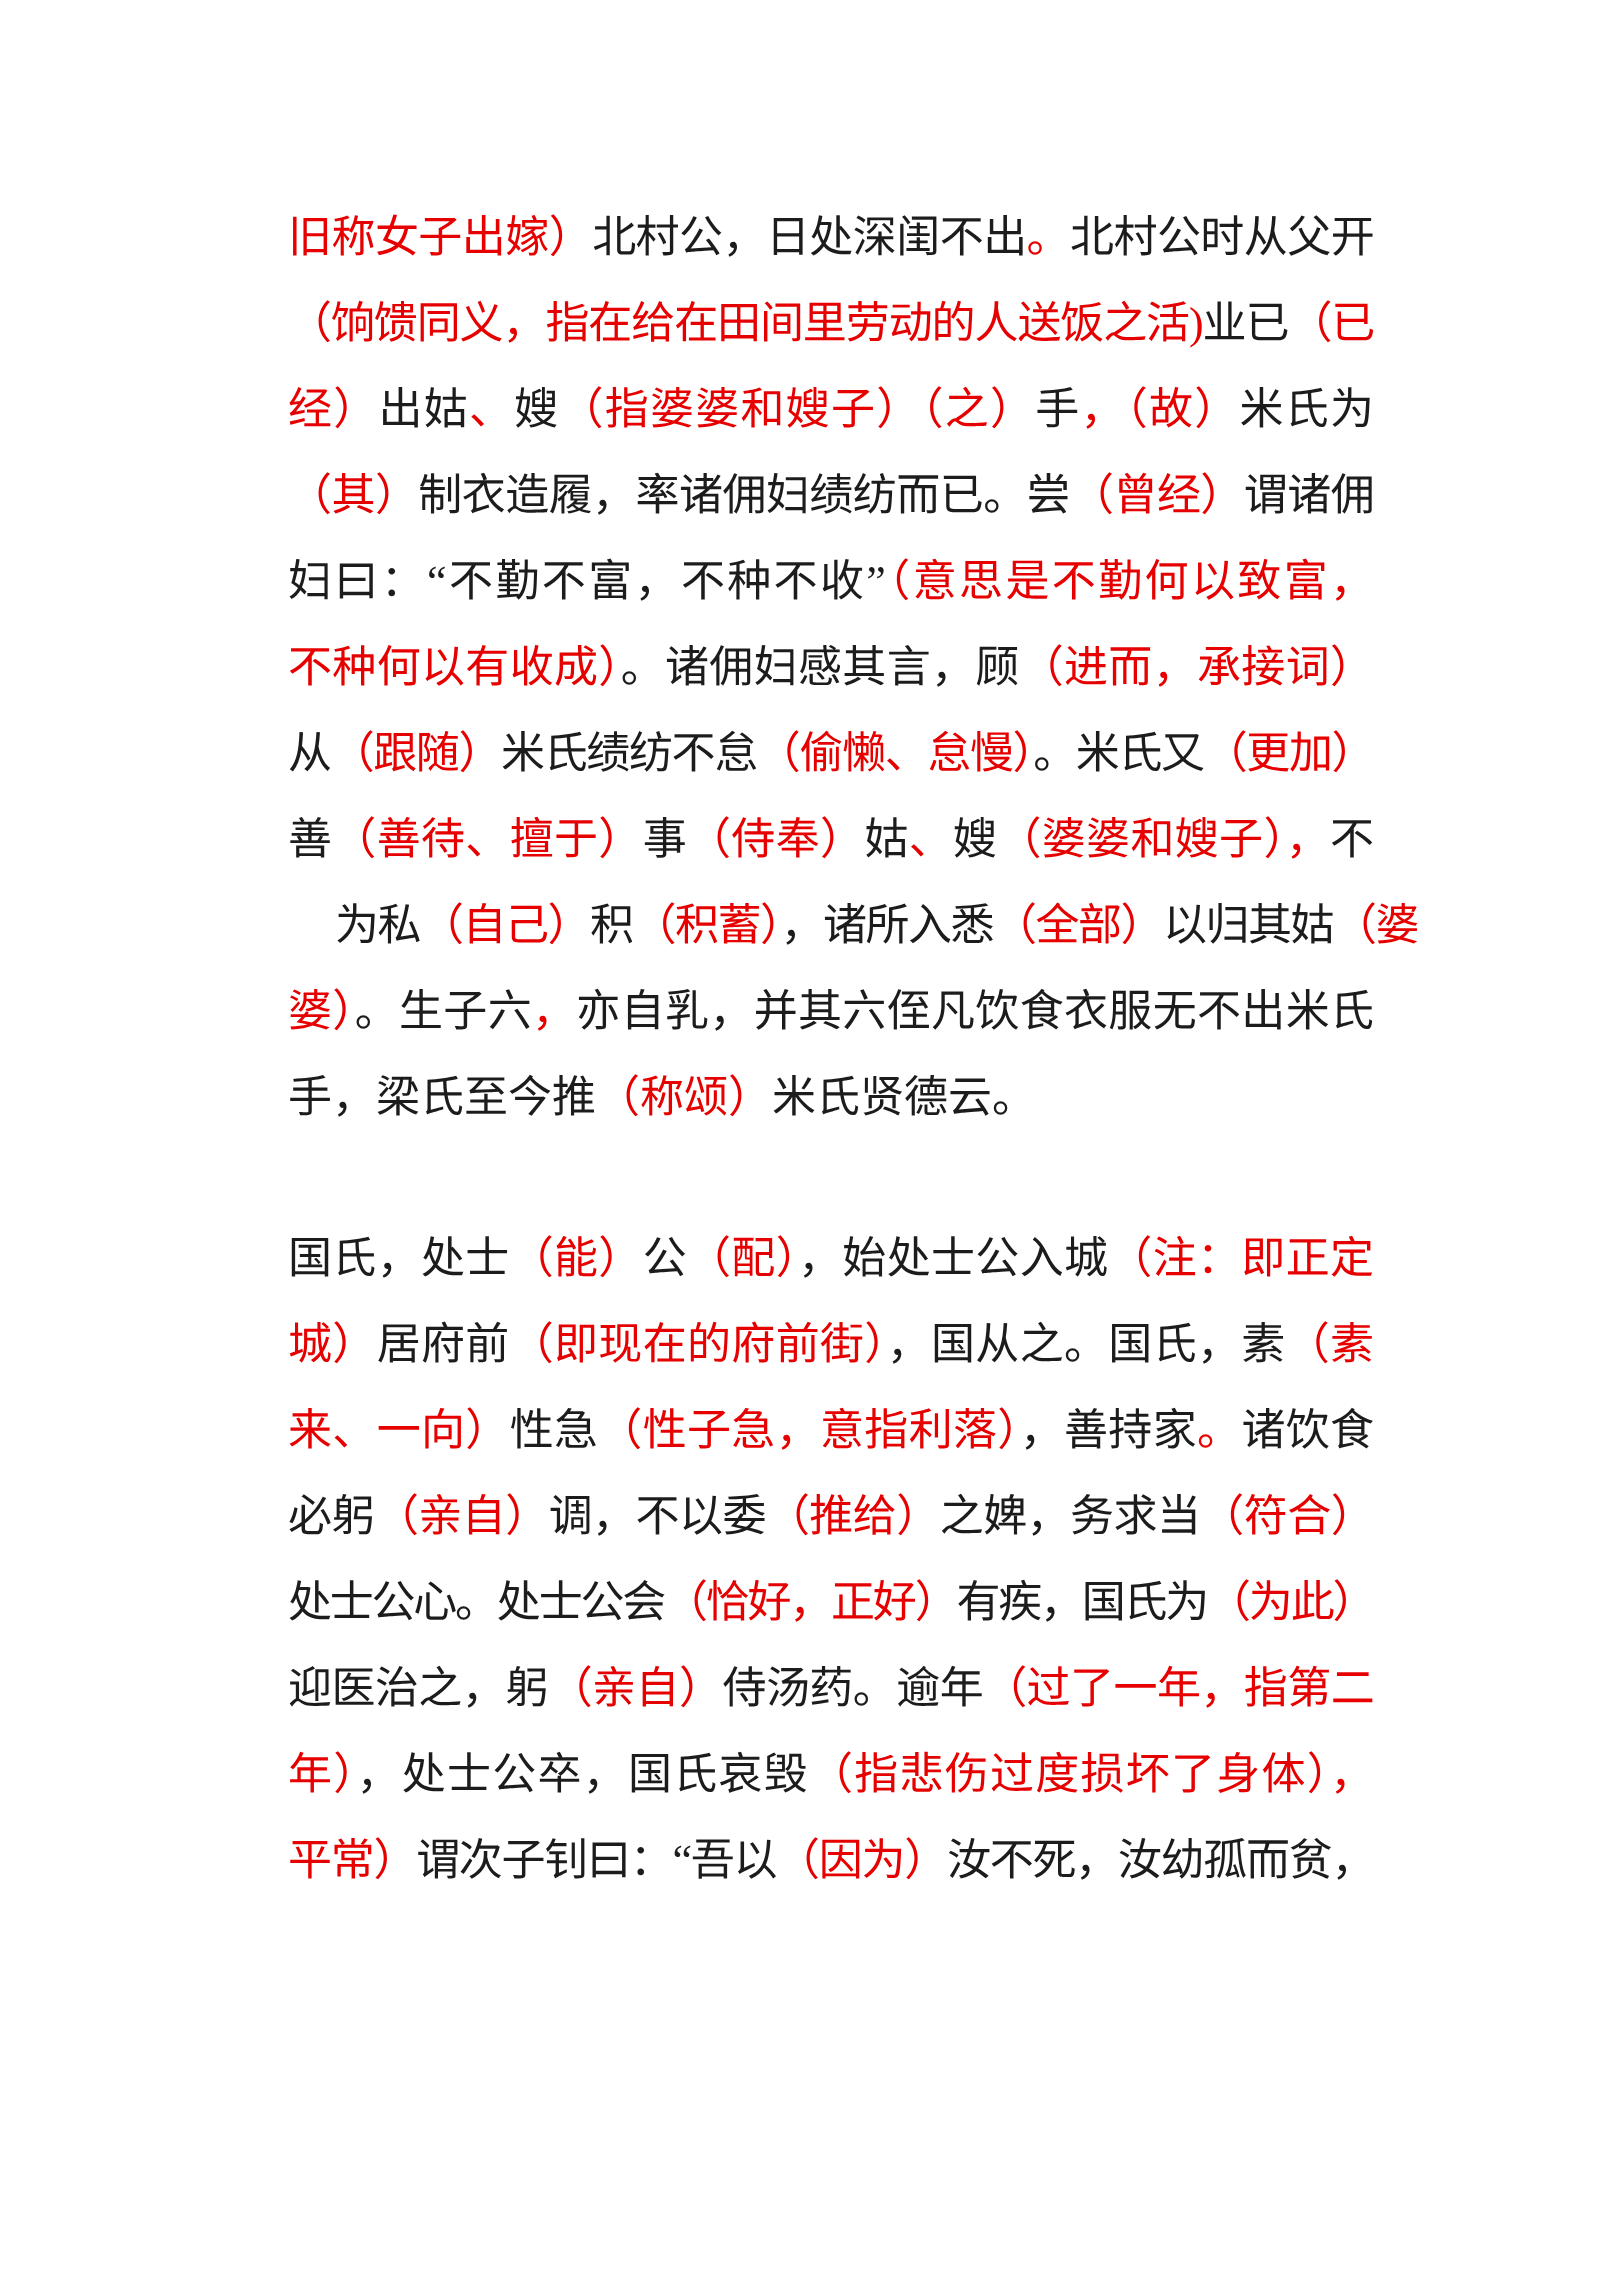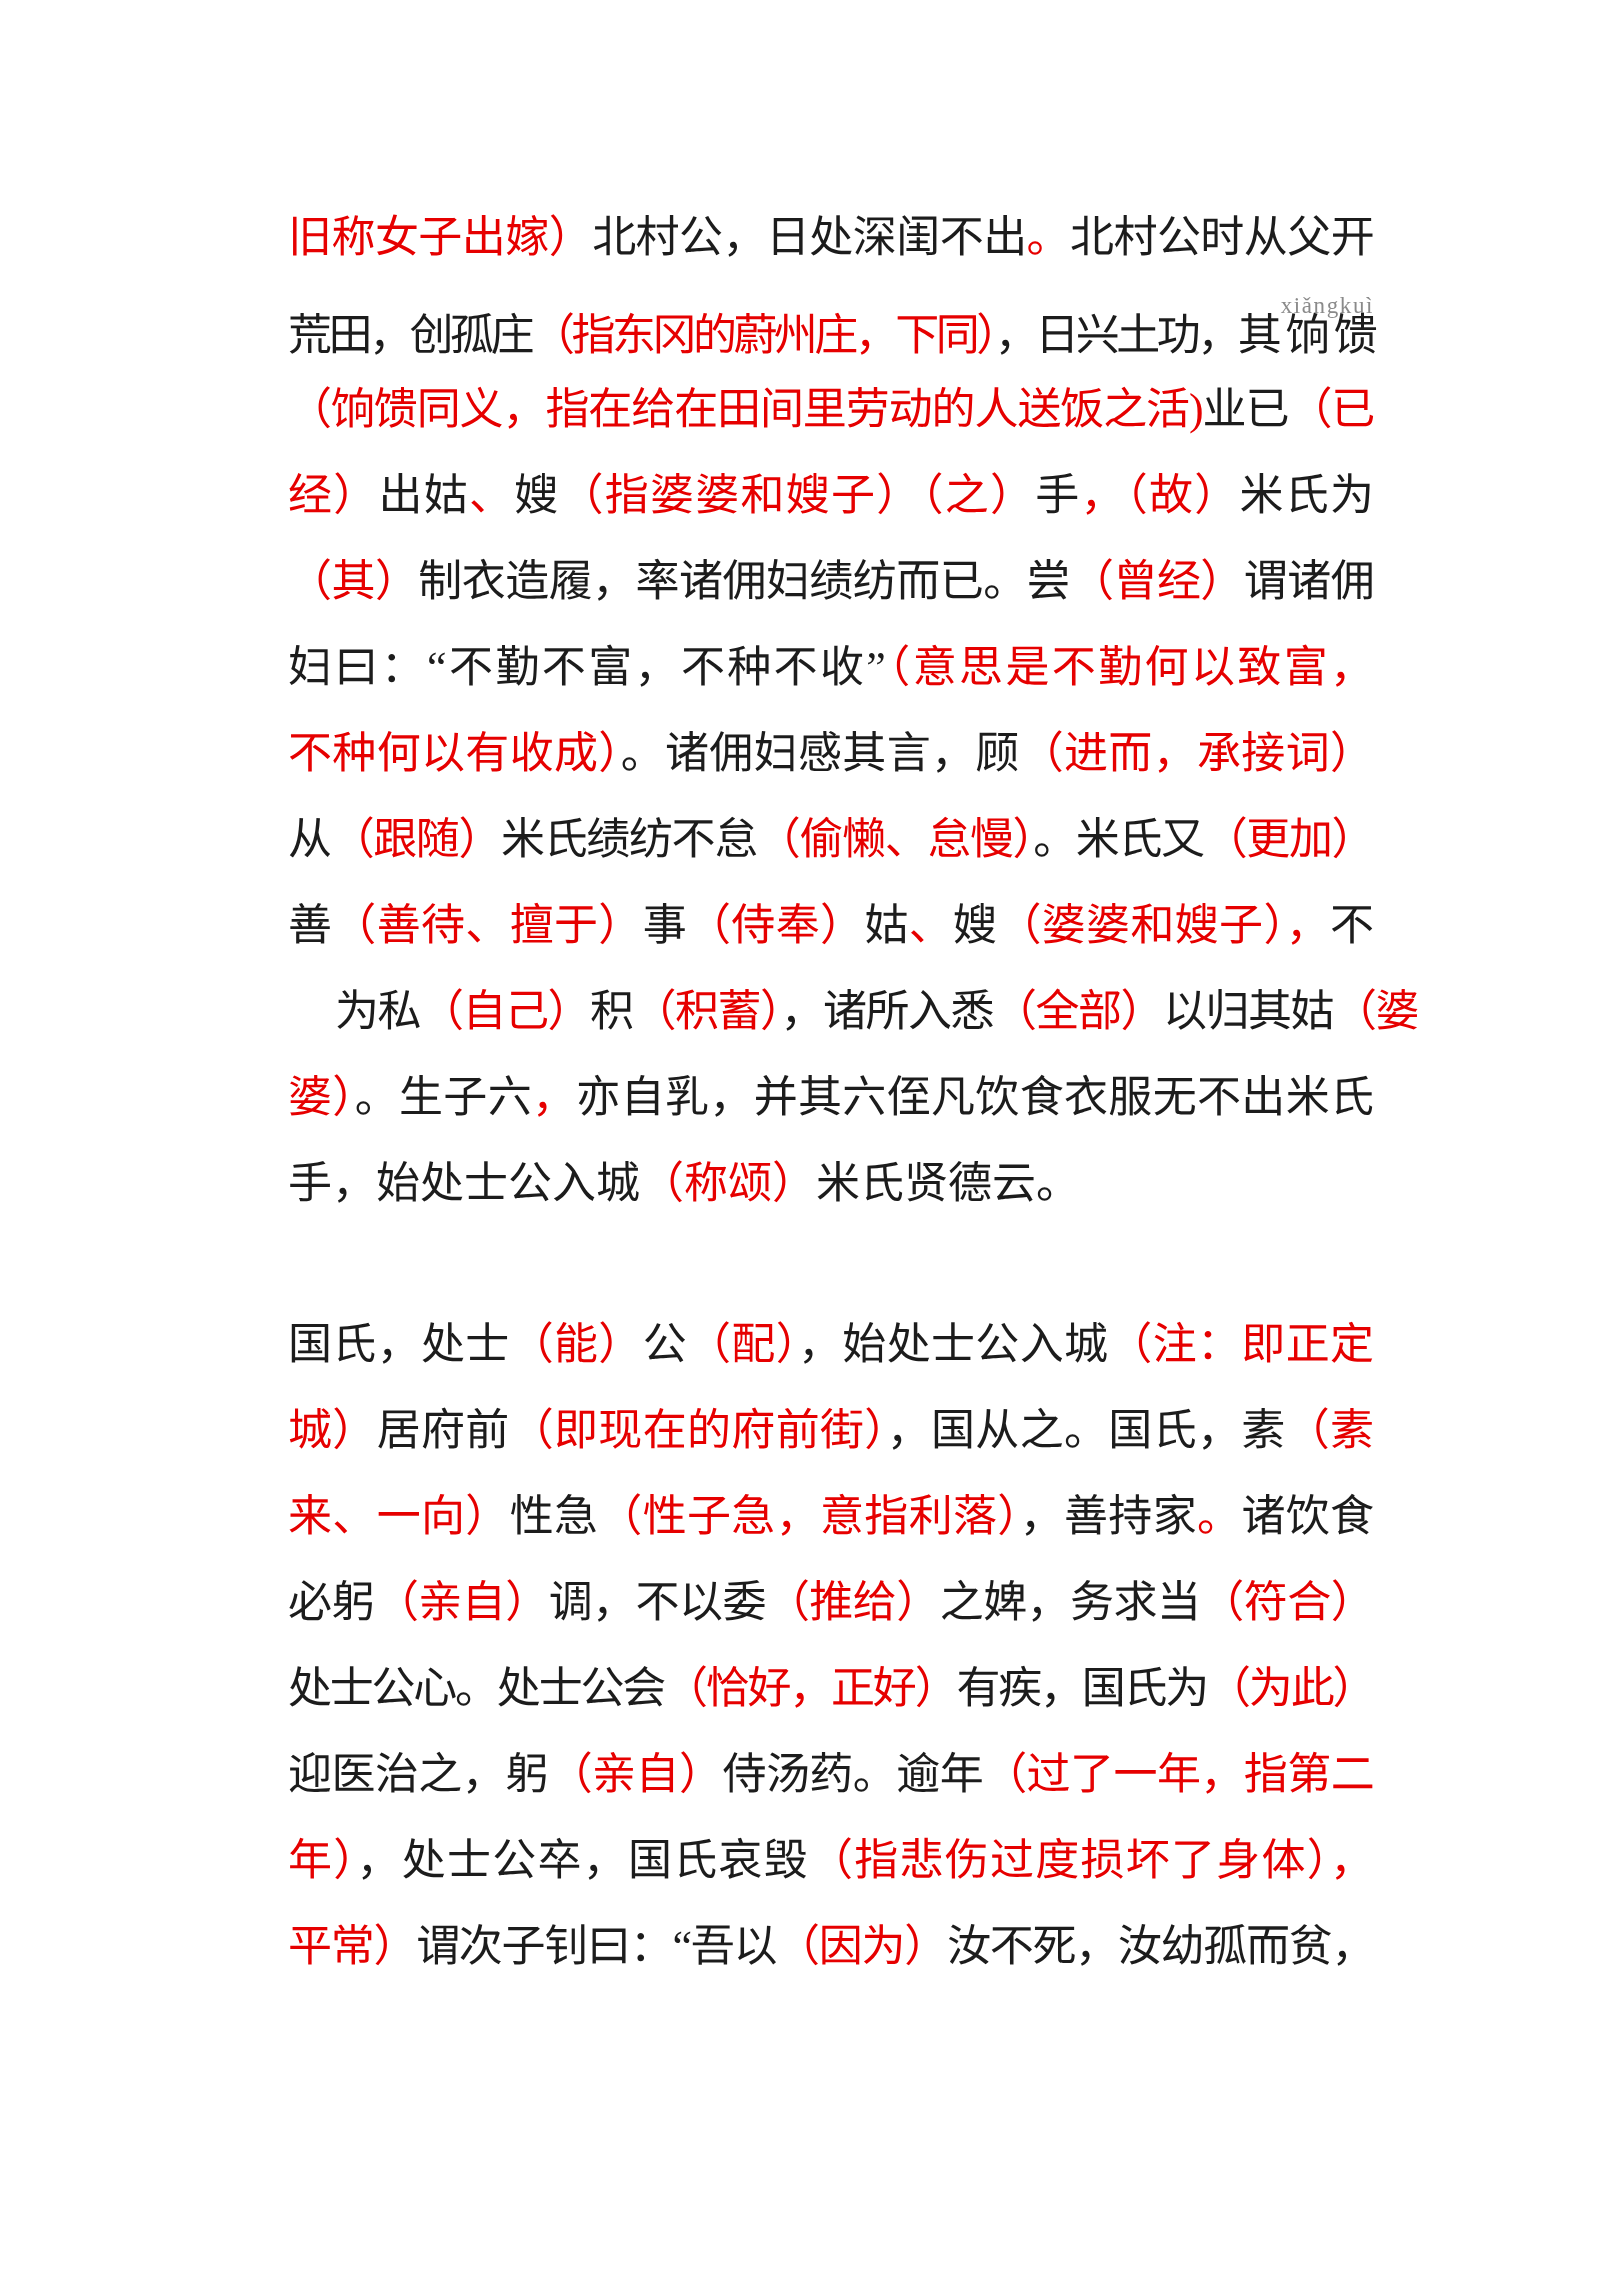--- a/index.html
+++ b/index.html
@@ -64,31 +64,30 @@
     text-align: right;
   }
 </style>
 </head>
 <body>
 
 <div class="page">
   <div class="text-block">
       <div class="para">
         <div class="line" style="letter-spacing: -0.7px;"><span class="seg seg-note">旧称女子出嫁）</span><span class="seg seg-ink">北村公，日处深闺不出</span><span class="seg seg-note">。</span><span class="seg seg-ink">北村公时从父开</span></div>
-        <div class="line ruby-line" style="letter-spacing: -3.7px;"><span class="seg seg-ink">荒田，创孤庄</span><span class="seg seg-note">（指东冈的蔚州庄，下同）</span><span class="seg seg-ink">，日兴土功，其 饷 馈</span><span class="pinyin">xiǎngkuì</span></div>
         <div class="line" style="letter-spacing: -1.3px;"><span class="seg seg-note">（饷馈同义，指在给在田间里劳动的人送饭之活)</span><span class="seg seg-ink">业已</span><span class="seg seg-note">（已</span></div>
         <div class="line"><span class="seg seg-note">经）</span><span class="seg seg-ink">出姑</span><span class="seg seg-note">、</span><span class="seg seg-ink">嫂</span><span class="seg seg-note">（指婆婆和嫂子）（之）</span><span class="seg seg-ink">手</span><span class="seg seg-note">，（故）</span><span class="seg seg-ink">米氏为</span></div>
         <div class="line" style="letter-spacing: -0.7px;"><span class="seg seg-note">（其）</span><span class="seg seg-ink">制衣造履，率诸佣妇绩纺而已。尝</span><span class="seg seg-note">（曾经）</span><span class="seg seg-ink">谓诸佣</span></div>
         <div class="line"><span class="seg seg-ink">妇曰：“不勤不富，不种不收”</span><span class="seg seg-note">（意思是不勤何以致富，</span></div>
         <div class="line"><span class="seg seg-note">不种何以有收成）</span><span class="seg seg-ink">。诸佣妇感其言，顾</span><span class="seg seg-note">（进而，承接词）</span></div>
         <div class="line" style="letter-spacing: -1.5px;"><span class="seg seg-ink">从</span><span class="seg seg-note">（跟随）</span><span class="seg seg-ink">米氏绩纺不怠</span><span class="seg seg-note">（偷懒、怠慢）</span><span class="seg seg-ink">。米氏又</span><span class="seg seg-note">（更加）</span></div>
         <div class="line"><span class="seg seg-ink">善</span><span class="seg seg-note">（善待、擅于）</span><span class="seg seg-ink">事</span><span class="seg seg-note">（侍奉）</span><span class="seg seg-ink">姑</span><span class="seg seg-note">、</span><span class="seg seg-ink">嫂</span><span class="seg seg-note">（婆婆和嫂子），</span><span class="seg seg-ink">不</span></div>
         <div class="line" style="letter-spacing: -1.5px; margin-left: 47px;"><span class="seg seg-ink">为私</span><span class="seg seg-note">（自己）</span><span class="seg seg-ink">积</span><span class="seg seg-note">（积蓄）</span><span class="seg seg-ink">，诸所入悉</span><span class="seg seg-note">（全部）</span><span class="seg seg-ink">以归其姑</span><span class="seg seg-note">（婆</span></div>
         <div class="line"><span class="seg seg-note">婆）</span><span class="seg seg-ink">。生子六</span><span class="seg seg-note">，</span><span class="seg seg-ink">亦自乳，并其六侄凡饮食衣服无不出米氏</span></div>
-        <div class="line flush"><span class="seg seg-ink">手，始处士公入城</span><span class="seg seg-note">（称颂）</span><span class="seg seg-ink">米氏贤德云。</span></div>
+        <div class="line flush"><span class="seg seg-ink">手，梁氏至今推</span><span class="seg seg-note">（称颂）</span><span class="seg seg-ink">米氏贤德云。</span></div>
       </div>
       <div class="para para-gap">
         <div class="line"><span class="seg seg-ink">国氏，处士</span><span class="seg seg-note">（能）</span><span class="seg seg-ink">公</span><span class="seg seg-note">（配）</span><span class="seg seg-ink">，始处士公入城</span><span class="seg seg-note">（注：即正定</span></div>
         <div class="line"><span class="seg seg-note">城）</span><span class="seg seg-ink">居府前</span><span class="seg seg-note">（即现在的府前街）</span><span class="seg seg-ink">，国从之。国氏，素</span><span class="seg seg-note">（素</span></div>
         <div class="line"><span class="seg seg-note">来、一向）</span><span class="seg seg-ink">性急</span><span class="seg seg-note">（性子急，意指利落）</span><span class="seg seg-ink">，善持家</span><span class="seg seg-note">。</span><span class="seg seg-ink">诸饮食</span></div>
         <div class="line" style="letter-spacing: -0.7px;"><span class="seg seg-ink">必躬</span><span class="seg seg-note">（亲自）</span><span class="seg seg-ink">调，不以委</span><span class="seg seg-note">（推给）</span><span class="seg seg-ink">之婢，务求当</span><span class="seg seg-note">（符合）</span></div>
         <div class="line" style="letter-spacing: -2.4px;"><span class="seg seg-ink">处士公心。处士公会</span><span class="seg seg-note">（恰好，正好）</span><span class="seg seg-ink">有疾，国氏为</span><span class="seg seg-note">（为此）</span></div>
         <div class="line" style="letter-spacing: -0.7px;"><span class="seg seg-ink">迎医治之，躬</span><span class="seg seg-note">（亲自）</span><span class="seg seg-ink">侍汤药。逾年</span><span class="seg seg-note">（过了一年，指第二</span></div>
         <div class="line"><span class="seg seg-note">年）</span><span class="seg seg-ink">，处士公卒，国氏哀毁</span><span class="seg seg-note">（指悲伤过度损坏了身体），</span></div>
         <div class="line" style="letter-spacing: -1.4px;"><span class="seg seg-note">平常）</span><span class="seg seg-ink">谓次子钊曰：“吾以</span><span class="seg seg-note">（因为）</span><span class="seg seg-ink">汝不死，汝幼孤而贫，</span></div>

